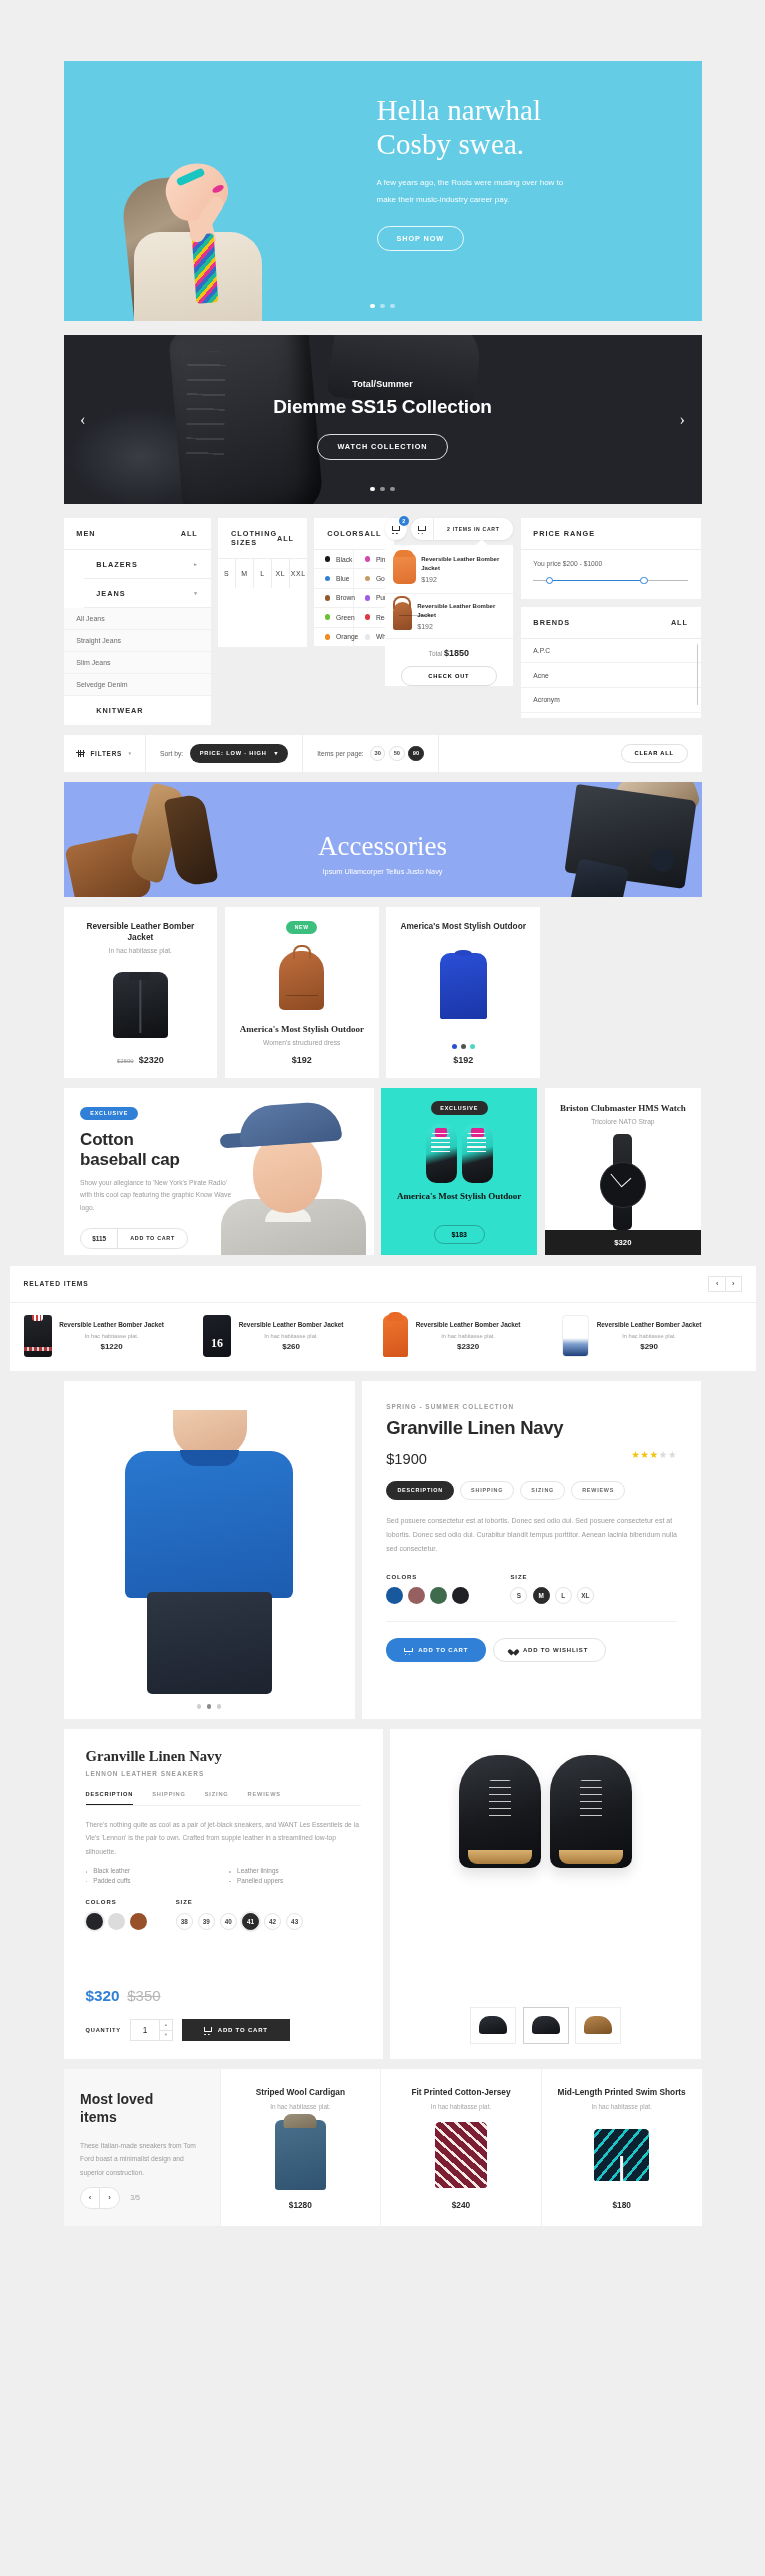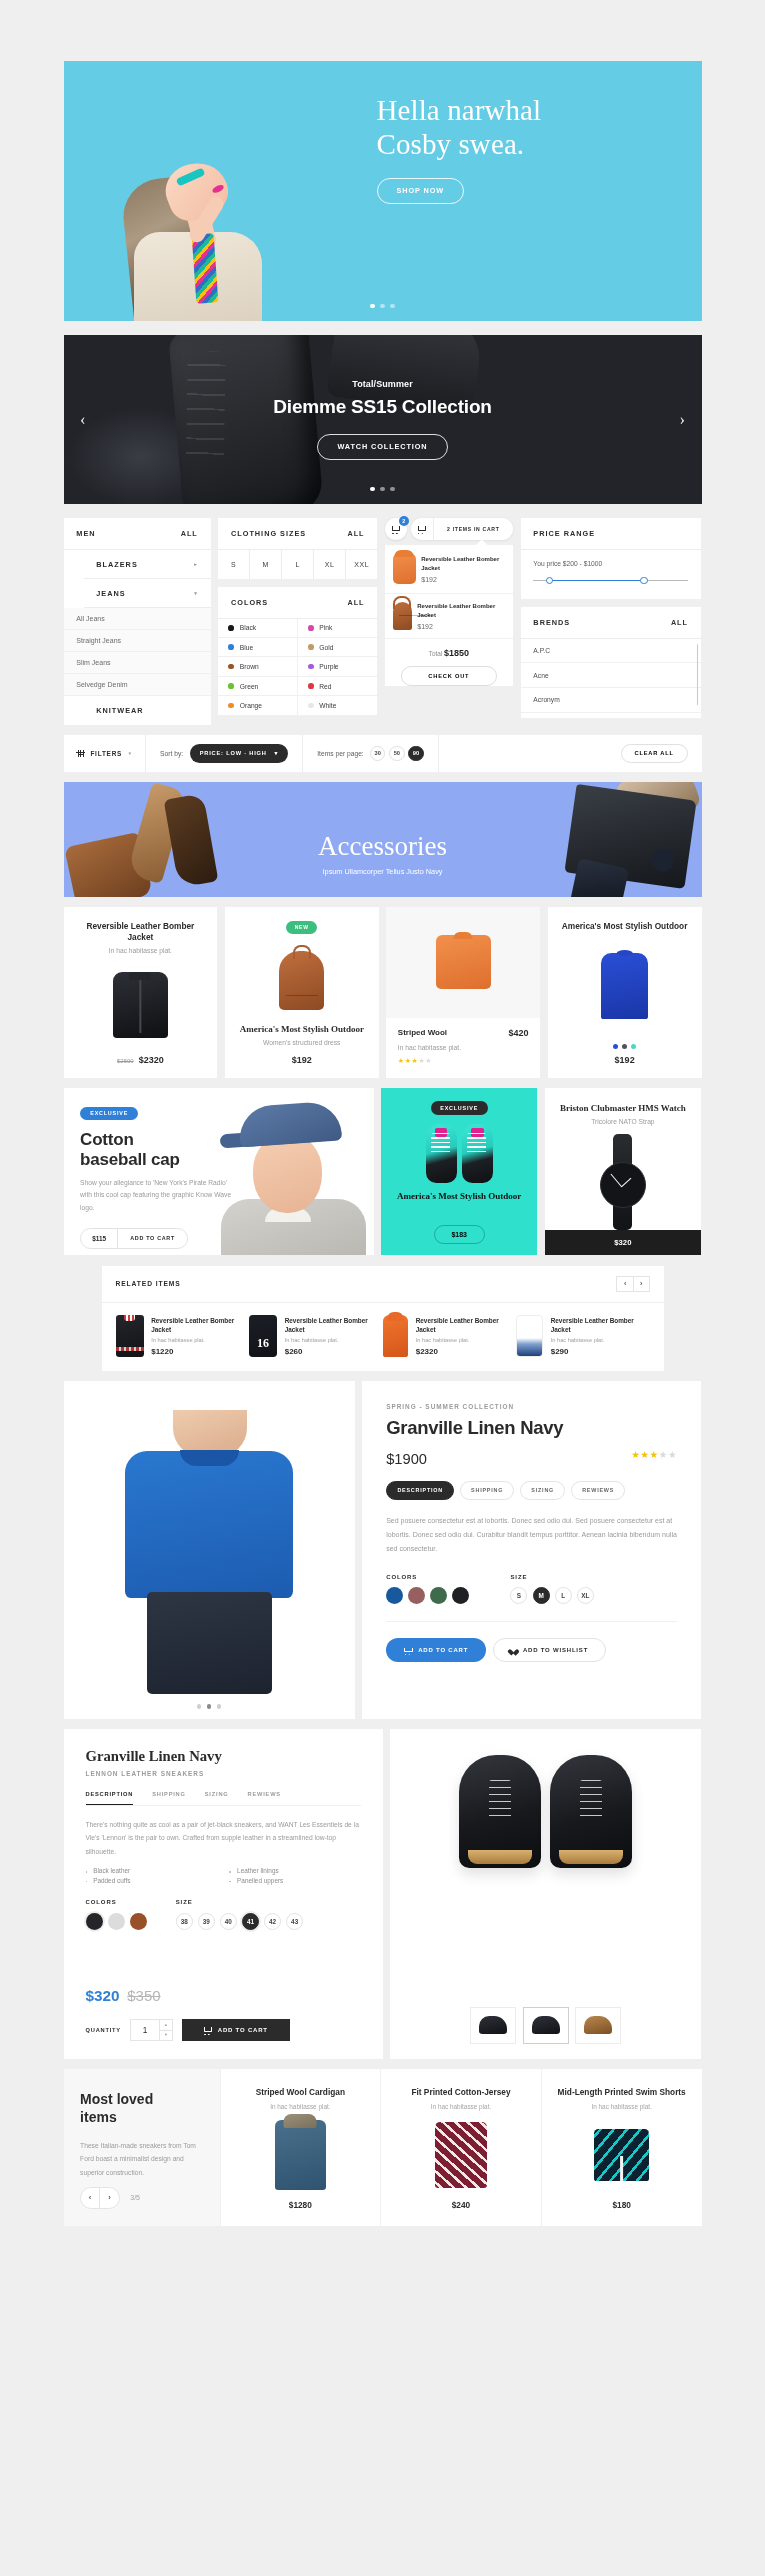--- a/index.html
+++ b/index.html
@@ -130,21 +130,21 @@
     display:flex; justify-content:space-between; align-items:center;
     padding: 9.6px 12.8px; font-size: 7.3px; font-weight:700; letter-spacing:1px;
     border-bottom:0.6px solid #ececec; cursor:pointer;margin-left:20px;
   }
   .cat-sub {
     padding: 7px 12.8px; font-size: 7px; color:#6b6b6b; background:#fafafa;
     border-bottom:0.6px solid #f0f0f0; cursor:pointer;
   }
   .caret { font-size:5.1px; color:#9a9a9a; }
 
-  .col-mid { width:159px; display:flex; flex-direction:column; gap:7.7px; }
+  .col-mid { width:159px; display:flex; flex-direction:row; gap:7.7px; }
   .sizes-row { display:flex; }
   .sizes-row div {
     flex:1; text-align:center; padding: 11px 0; font-size: 7px; letter-spacing:0.6px;
     border-right:0.6px solid #ececec; cursor:pointer; color:#3b3b3b;
   }
   .sizes-row div:last-child{ border-right:none; }
   .colors-grid { display:flex; flex-wrap:wrap; }
   .colors-grid .cc {
     width:50%; display:flex; align-items:center; gap:5.7px; padding:5.7px 10.2px;
     font-size:6.7px; color:#3b3b3b; border-bottom:0.6px solid #f0f0f0; cursor:pointer;
@@ -303,21 +303,21 @@
 
   .promo-watch { background:#fff; height:167px; display:flex; flex-direction:column; align-items:center; padding-top:14px; }
   .watch { position:relative; width:50px; height:96px; margin:9px 0 6.4px; }
   .w-strap { position:absolute; left:15.3px; top:0; width:19px; height:96px; background:linear-gradient(180deg,#2a2c30,#121316); border-radius:5.1px; }
   .w-case { position:absolute; left:1.9px; top:28px; width:46px; height:46px; border-radius:50%; background:#131417; border:1.3px solid #2e3034; }
   .w-h1 { position:absolute; left:23px; top:36px; width:1.3px; height:16.6px; background:#fff; transform-origin:bottom; transform:rotate(-40deg); }
   .w-h2 { position:absolute; left:23px; top:40px; width:1.3px; height:12.8px; background:#fff; transform-origin:bottom; transform:rotate(48deg); }
   .watch-price { margin-top:auto; width:100%; background:#1e1e1e; color:#fff; text-align:center; padding:8.3px 0; font-size:7.7px; font-weight:700; }
 
   
-  .related { width:562px; margin:0 auto 10.2px; background:#fff; }
+  .related { width:746px; margin:0 auto 10.2px; background:#fff;text-align:center; }
   .rel-head { display:flex; align-items:center; justify-content:space-between; padding:10.2px 14px; border-bottom:0.6px solid #efefef; }
   .rel-title { font-size:6.7px; font-weight:700; letter-spacing:0.9px; }
   .rel-nav { display:flex; }
   .rel-nav b { width:16.6px; height:16.6px; border:0.6px solid #e4e4e4; display:flex; align-items:center; justify-content:center; font-size:7px; color:#555; cursor:pointer; }
   .rel-nav b:first-child{ border-right:none; }
   .rel-grid { display:grid; grid-template-columns: repeat(4,1fr); padding:11.5px 14px 14px; }
   .rel-item { display:flex; gap:7.7px; align-items:center; }
   .rel-img { width:28px; height:42px; flex:none; }
   .rel-name { font-size:6.4px; font-weight:700; line-height:1.5; }
   .rel-sub { font-size:5.7px; color:#a0a0a0; margin-top:2.6px; }
@@ -452,20 +452,24 @@
       <div class="h1-face"></div>
         <div class="h1-glass"></div>
         <div class="h1-lip"></div>
       <div class="h1-scarf"></div>
         <div class="h1-arm"></div>
     </div>
     <div class="hero1-copy">
       <div class="hero1-title">
         <div>Hella narwhal</div>
         <div>Cosby swea.</div>
+      </div>
+      <div class="hero1-sub">
+        <div>A few years ago, the Roots were musing over how to</div>
+        <div>make their music-industry career pay.</div>
       </div>
       <button class="btn-ghost">SHOP NOW</button>
     </div>
     <div class="dots">
       <span class="on"></span>
       <span></span>
       <span></span>
     </div>
   </section>
 
@@ -703,33 +707,20 @@
       <div class="p-img">
           <div class="backpack"></div>
         </div>
       <div class="p-title serif">America's Most Stylish Outdoor</div>
       <div class="p-sub">Women's structured dress</div>
       <div class="p-foot" style="margin-top:9px">
         <span class="p-new">$192</span>
       </div>
     </article>
 
-    <article class="pcard" style="padding:0">
-      <div class="p-img" style="background:#f7f7f7;min-height:96px;padding:14px 0">
-          <div class="hoodie"></div>
-        </div>
-      <div style="padding:10.2px 11.5px 12.8px">
-        <div class="row-between">
-          <span class="p-title" style="text-align:left;font-size:8px">Striped Wool</span>
-          <span class="p-new">$420</span>
-        </div>
-        <div class="p-sub" style="text-align:left;margin-top:5.1px">In hac habitasse plat.</div>
-        <div class="stars" style="margin-top:6.4px">★★★<span class="off">★★</span></div>
-      </div>
-    </article>
 
     <article class="pcard">
       <div class="p-title">America's Most Stylish Outdoor</div>
       <div class="p-img">
           <div class="dress"></div>
         </div>
       <div class="dots-sm">
         <span style="background:#2a4fd6"></span>
         <span style="background:#4f5358"></span>
         <span style="background:#4cd6c4"></span>

